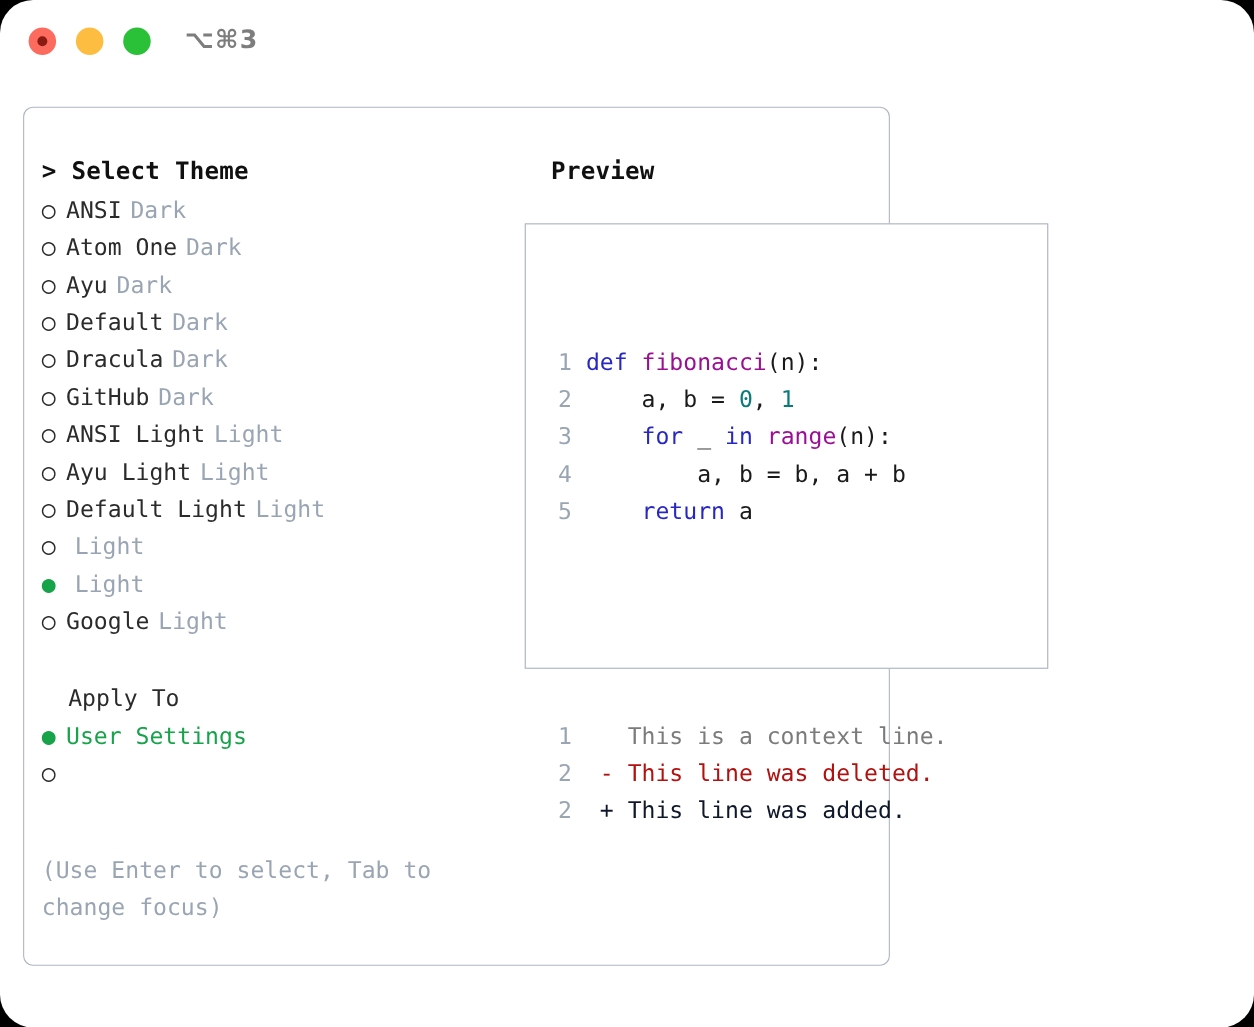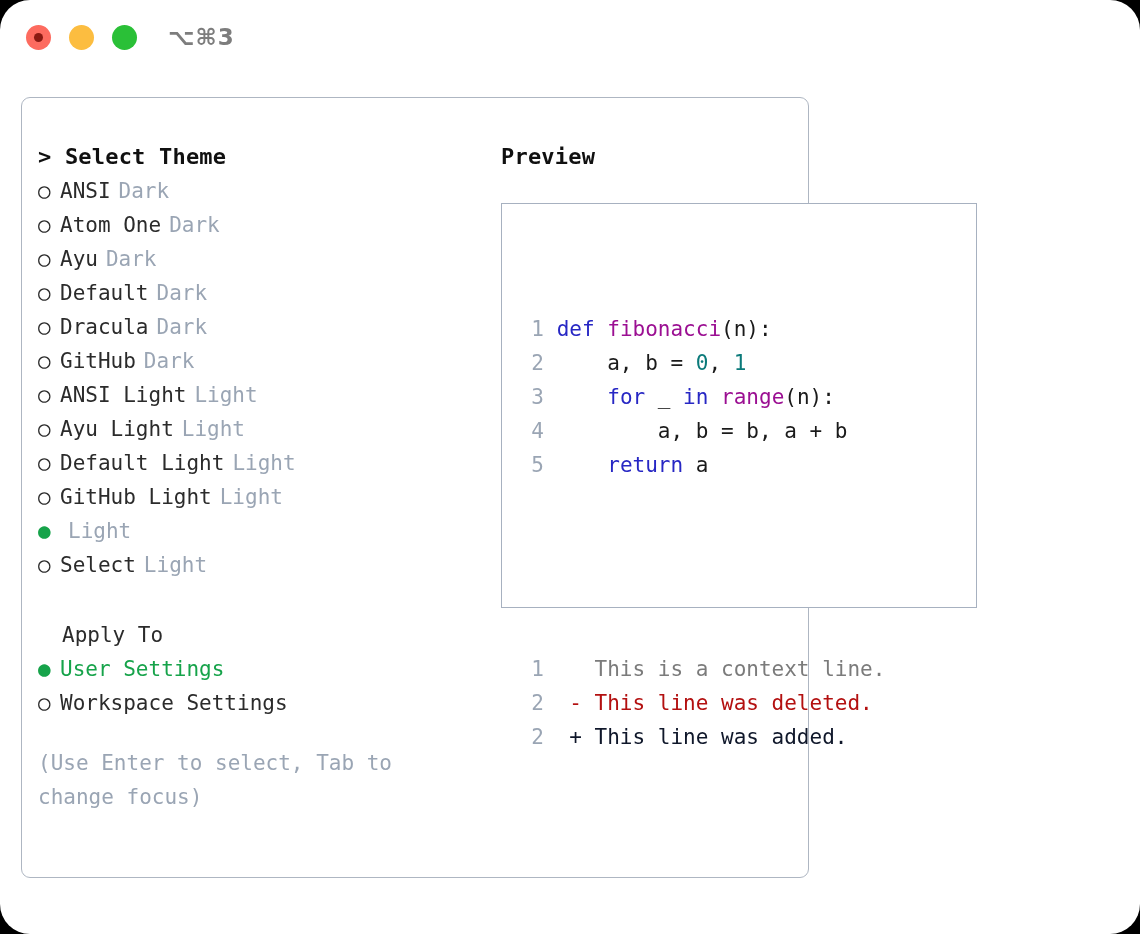--- a/index.html
+++ b/index.html
@@ -128,38 +128,38 @@
   .section-head {
     font-size: 21px;
     color: #2b2b2b;
     line-height: 34px;
     height: 34px;
     padding-left: 24px;
     white-space: pre;
   }
 
   .hint {
-    margin-top: 26px;
+    margin-top: 54px;
     font-size: 21px;
     line-height: 34px;
     color: #9aa5b4;
     width: 400px;
     white-space: pre-wrap;
   }
 
   
   .right-col {
     position: absolute;
     left: 479px;
     top: 42px;
     width: 500px;
   }
   .preview-box {
     position: absolute;
-    left: 479px;
+    left: 455px;
     top: 105px;
     width: 476px;
     height: 405px;
     border: 1.5px solid #a7b1c0;
     background: #ffffff;
     box-sizing: border-box;
   }
   .code {
     position: absolute;
     left: 18px;
@@ -205,30 +205,30 @@
       <div class="theme-list">
           <div class="opt-row"><span class="bullet">○</span><span class="opt-label">ANSI</span><span class="opt-kind">Dark</span></div>
           <div class="opt-row"><span class="bullet">○</span><span class="opt-label">Atom One</span><span class="opt-kind">Dark</span></div>
           <div class="opt-row"><span class="bullet">○</span><span class="opt-label">Ayu</span><span class="opt-kind">Dark</span></div>
           <div class="opt-row"><span class="bullet">○</span><span class="opt-label">Default</span><span class="opt-kind">Dark</span></div>
           <div class="opt-row"><span class="bullet">○</span><span class="opt-label">Dracula</span><span class="opt-kind">Dark</span></div>
           <div class="opt-row"><span class="bullet">○</span><span class="opt-label">GitHub</span><span class="opt-kind">Dark</span></div>
           <div class="opt-row"><span class="bullet">○</span><span class="opt-label">ANSI Light</span><span class="opt-kind">Light</span></div>
           <div class="opt-row"><span class="bullet">○</span><span class="opt-label">Ayu Light</span><span class="opt-kind">Light</span></div>
           <div class="opt-row"><span class="bullet">○</span><span class="opt-label">Default Light</span><span class="opt-kind">Light</span></div>
-          <div class="opt-row"><span class="bullet">○</span><span class="opt-label">GitHub Light</span><span class="opt-kind">Light</span></div>
+          <div class="opt-row"><span class="bullet">○</span><span class="opt-kind">Light</span></div>
           <div class="opt-row selected"><span class="bullet on">●</span><span class="opt-kind">Light</span></div>
-          <div class="opt-row"><span class="bullet">○</span><span class="opt-label">Select</span><span class="opt-kind">Light</span></div>
+          <div class="opt-row"><span class="bullet">○</span><span class="opt-label">Google</span><span class="opt-kind">Light</span></div>
         </div>
 
       <div class="section-spacer"></div>
       <div class="section-head">Apply To</div>
       <div class="apply-list">
           <div class="opt-row selected"><span class="bullet on">●</span><span class="opt-label">User Settings</span></div>
-          <div class="opt-row"><span class="bullet">○</span><span class="opt-label">Workspace Settings</span></div>
+          <div class="opt-row"><span class="bullet">○</span></div>
         </div>
 
       <div class="hint">(Use Enter to select, Tab to change focus)</div>
     </div>
 
     <div class="right-col">
       <div class="pane-title">Preview</div>
     </div>
 
     <div class="preview-box">

